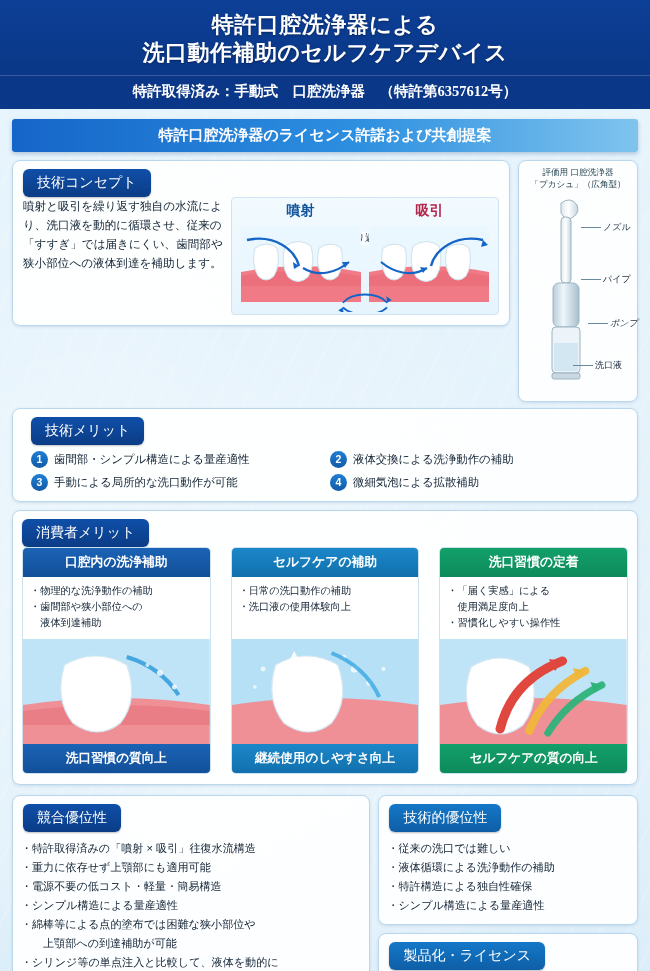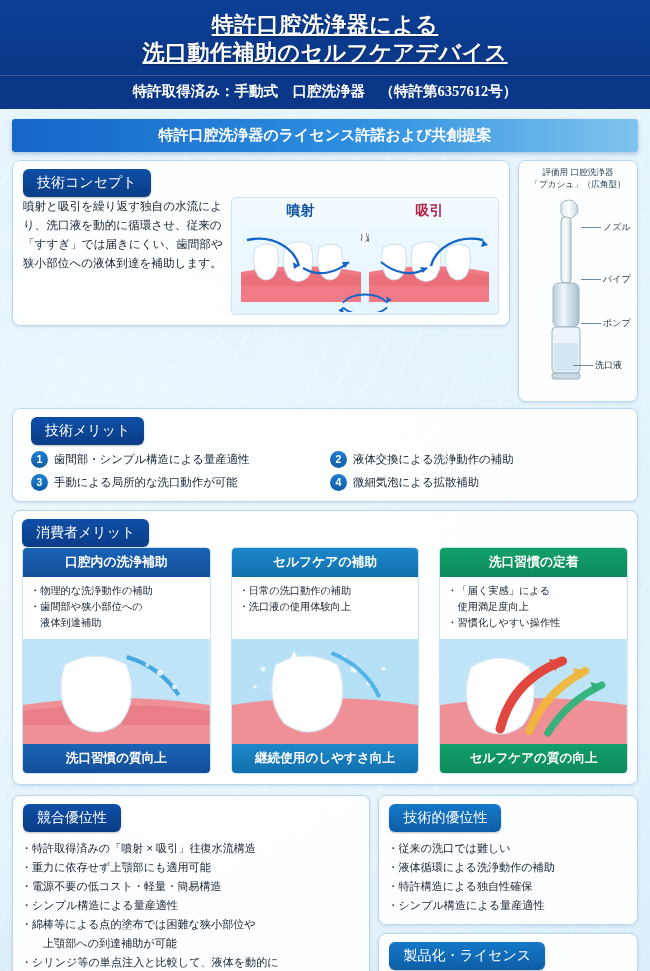--- a/index.html
+++ b/index.html
@@ -17,21 +17,21 @@
     background:
       radial-gradient(ellipse at 15% 75%, rgba(255,255,255,.55) 0 18%, rgba(255,255,255,0) 60%),
       radial-gradient(ellipse at 85% 88%, rgba(255,255,255,.45) 0 16%, rgba(255,255,255,0) 60%),
       repeating-linear-gradient(115deg, rgba(255,255,255,.14) 0 2px, rgba(255,255,255,0) 2px 26px);
   }
   .layer { position:relative; z-index:2; }
 
   
   .header {
     background:linear-gradient(180deg,#0c3f96 0%, #0a3787 100%);
-    color:#fff; text-align:center; padding:11px 0 8px;text-decoration:underline;
+    color:#fff; text-align:center; padding:11px 0 8px;
   }
   .header h1 {
     margin:0; font-size:22px; line-height:1.28; font-weight:bold;
     letter-spacing:.5px; text-shadow:0 1px 2px rgba(0,0,0,.35);
   }
   .subbar {
     background:#0a3787; color:#fff; text-align:center;
     padding:6px 4px 8px; font-size:14.5px; font-weight:bold;
     border-top:1px solid rgba(255,255,255,.18);
     font-family:Liberation Serif, serif;
@@ -235,21 +235,21 @@
           </defs>
           <path d="M36 10 q10 -7 16 2 q3 8 -4 12 l-6 4 l-6 -8 Z" fill="url(#gl)" stroke="#9cb3c0" stroke-width="1"></path>
           <rect x="36" y="24" width="10" height="66" rx="4" fill="url(#gl)" stroke="#9cb3c0" stroke-width="1"></rect>
           <rect x="28" y="90" width="26" height="44" rx="6" fill="url(#gb)" stroke="#9cb3c0" stroke-width="1"></rect>
           <rect x="27" y="134" width="28" height="46" rx="4" fill="#ecf4f9" stroke="#9cb3c0" stroke-width="1"></rect>
           <rect x="29" y="150" width="24" height="28" fill="#cfe4f2" opacity=".85"></rect>
           <rect x="27" y="180" width="28" height="6" rx="2" fill="#c9d8e2" stroke="#9cb3c0" stroke-width="1"></rect>
         </svg>
         <div class="dev-label" style="left:78px; top:28px;">ノズル</div>
         <div class="dev-label" style="left:78px; top:80px;">パイプ</div>
-        <div class="dev-label" style="left:78px; top:124px;">ポンプ</div>
+        <div class="dev-label" style="left:85px; top:124px;font-style:italic;">ポンプ</div>
         <div class="dev-label" style="left:70px; top:166px;">洗口液</div>
       </div>
     </div>
   </div>
 
   <div class="merit-wrap">
     <div class="card merit-box">
       <div class="tag">技術メリット</div>
       <div class="merit-grid">
         <div class="merit-item">

